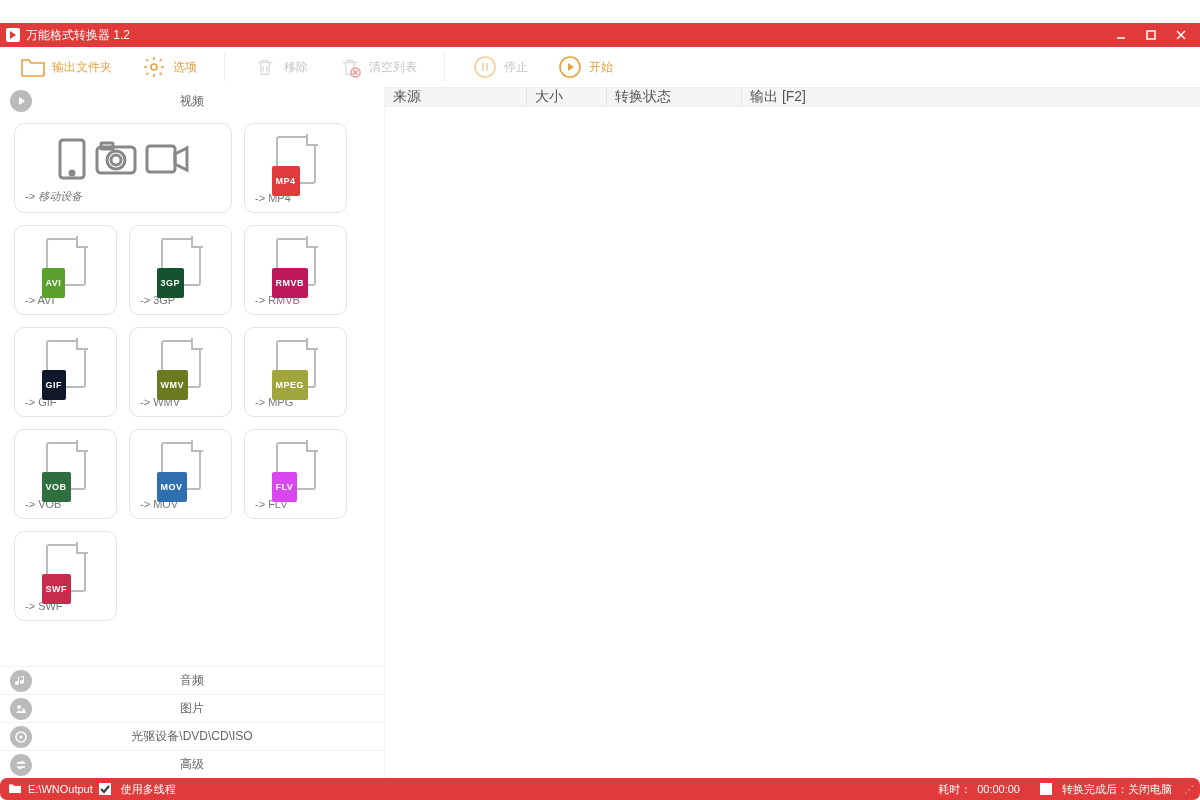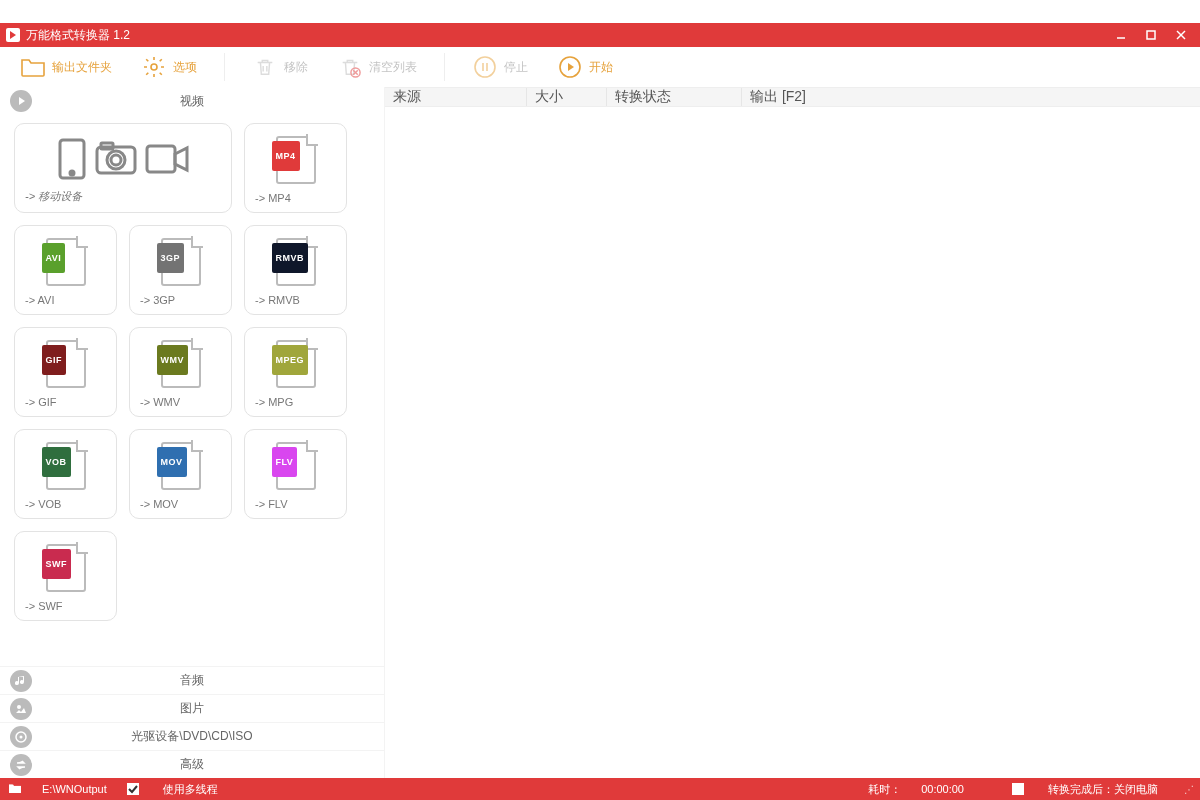--- a/index.html
+++ b/index.html
@@ -26,26 +26,26 @@
 .acc-head .alabel { position:absolute; left:50%; transform:translateX(-50%); }
 .acc-panel { flex:1; overflow:auto; padding:8px 0 8px 14px; background:#fff; }
 .grid { display:flex; flex-wrap:wrap; gap:12px; }
 .tile { width:103px; height:90px; border:1px solid #e3e3e3; border-radius:10px; display:flex; flex-direction:column; justify-content:flex-start; align-items:center; padding:10px 8px 0; cursor:pointer; position:relative; }
 .tile.wide { width:218px;font-style:italic; }
 .tile .ticon2 { flex:1; display:flex; align-items:center; justify-content:center; }
 .tile .cap { width:100%; text-align:left; padding:6px 2px 8px; color:#777; font-size:11px; }
 .file-icon { width:40px; height:48px; position:relative; }
 .file-icon .page { width:100%; height:100%; border:2px solid #bbb; border-radius:3px; position:relative; background:#fff; }
 .file-icon .fold { position:absolute; top:-2px; right:-2px; width:12px; height:12px; background:#fff; border-left:2px solid #bbb; border-bottom:2px solid #bbb; }
-.file-icon .tag { position:absolute; left:-4px; top:5px; height:14px; padding:15px 4px; border-radius:2px; color:#fff; font-size:9px; font-weight:700; display:flex; align-items:center; letter-spacing:.5px; }
+.file-icon .tag { position:absolute; left:-4px; top:30px; height:14px; padding:15px 4px; border-radius:2px; color:#fff; font-size:9px; font-weight:700; display:flex; align-items:center; letter-spacing:.5px; }
 .main { flex:1; display:flex; flex-direction:column; }
 .cols { height:20px; background:#f5f5f5; border-top:1px solid #eee; border-bottom:1px solid #eee; display:flex; align-items:flex-end; color:#555; font-size:14px; }
 .col { padding:0 8px; border-right:1px solid #e6e6e6; height:100%; display:flex; align-items:center; }
 .listarea { flex:1; background:#fff; }
-.status { height:22px; background:#e03a3a; color:#fff; display:flex; align-items:center; padding:0 8px; font-size:11px; gap:20px; }
+.status { height:22px; background:#e03a3a; color:#fff; display:flex; align-items:center; padding:0 8px; font-size:11px; gap:6px;border-radius:7px; }
 .status .spacer{flex:1;}
 .chk { width:12px; height:12px; background:#fff; border:1px solid #fff; display:inline-flex; align-items:center; justify-content:center; margin-right:4px; cursor:pointer; }
 .chk.checked svg{width:10px;height:10px;stroke:#333;stroke-width:2;fill:none;}
 .devices{display:flex;align-items:center;gap:4px;}
 .devices svg{stroke:#888;fill:none;stroke-width:3;}
 .grip{color:#fff;opacity:.7;font-size:10px;letter-spacing:-2px;margin-left:6px;}
 </style>
 </head>
 <body>
 
@@ -186,41 +186,41 @@
                 <div class="tag" style="background:#5aa02c">AVI</div>
               </div>
             </div>
             <div class="cap">-&gt; AVI</div>
           </div>
           <div class="tile">
             <div class="ticon2">
               <div class="file-icon">
                 <div class="page"></div>
                 <div class="fold"></div>
-                <div class="tag" style="background:#737373">3GP</div>
+                <div class="tag" style="background:#14532d">3GP</div>
               </div>
             </div>
             <div class="cap">-&gt; 3GP</div>
           </div>
           <div class="tile">
             <div class="ticon2">
               <div class="file-icon">
                 <div class="page"></div>
                 <div class="fold"></div>
-                <div class="tag" style="background:#0f172a">RMVB</div>
+                <div class="tag" style="background:#be185d">RMVB</div>
               </div>
             </div>
             <div class="cap">-&gt; RMVB</div>
           </div>
           <div class="tile">
             <div class="ticon2">
               <div class="file-icon">
                 <div class="page"></div>
                 <div class="fold"></div>
-                <div class="tag" style="background:#7f1d1d">GIF</div>
+                <div class="tag" style="background:#0f172a">GIF</div>
               </div>
             </div>
             <div class="cap">-&gt; GIF</div>
           </div>
           <div class="tile">
             <div class="ticon2">
               <div class="file-icon">
                 <div class="page"></div>
                 <div class="fold"></div>
                 <div class="tag" style="background:#6b7a1f">WMV</div>

